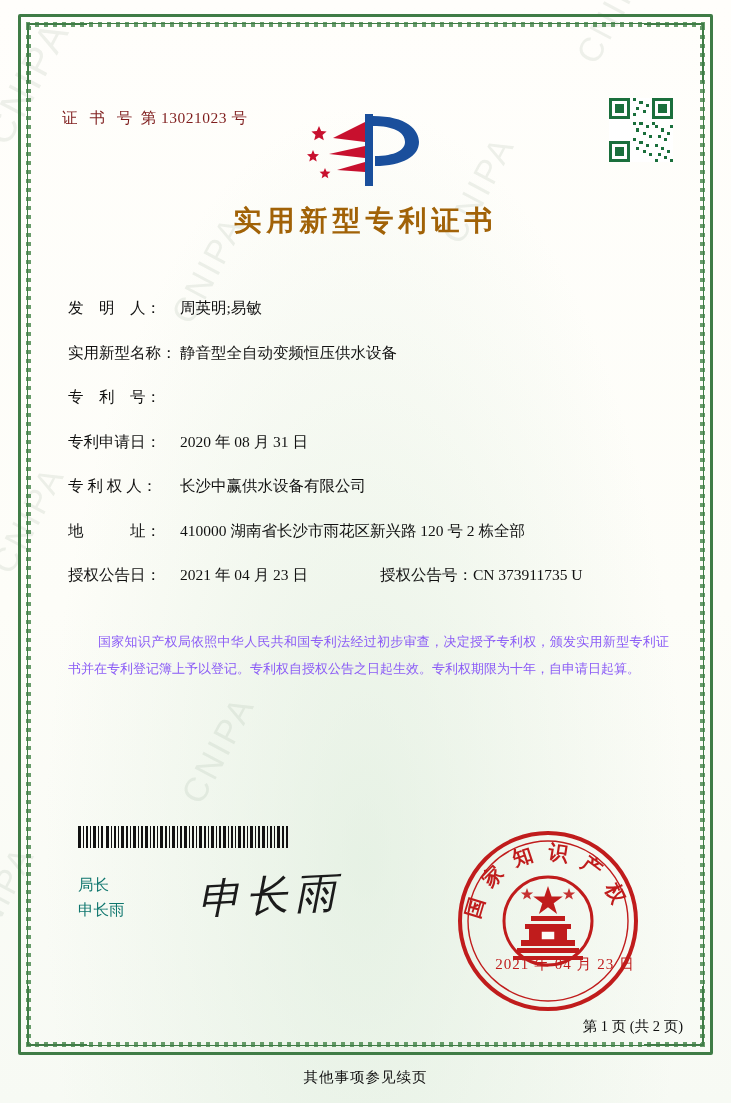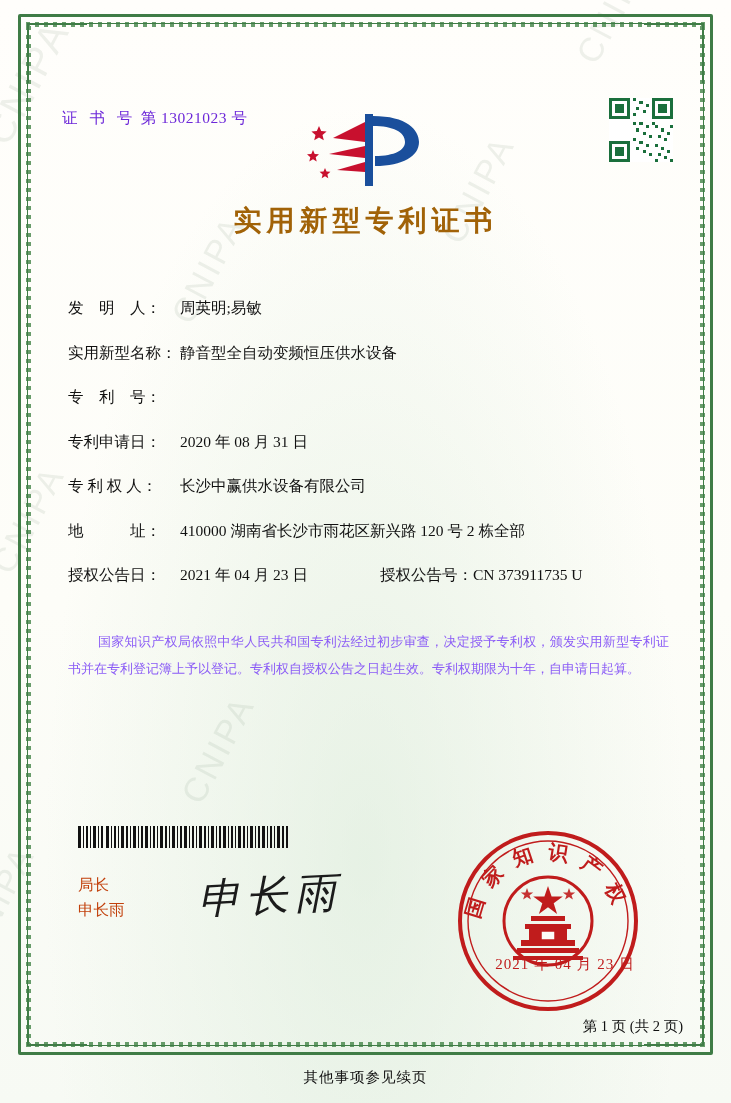--- a/index.html
+++ b/index.html
@@ -83,21 +83,21 @@
   .content {
     position: absolute;
     left: 48px; top: 60px; right: 48px; bottom: 80px;
   }
 
   
   .cert-no {
     position: absolute;
     left: 14px; top: 48px;
     font-size: 15.5px;
-    color: #6d28d9;
+    color: #7f1d1d;
     letter-spacing: 0.5px;
   }
   .cert-no .lbl { letter-spacing: 4px; }
 
   
   .logo {
     position: absolute;
     left: 255px; top: 48px;
     width: 130px; height: 82px;
   }
@@ -156,21 +156,21 @@
     position: absolute;
     left: 30px; top: 766px;
     width: 210px; height: 22px;
   }
 
   .signature-block {
     position: absolute;
     left: 30px; top: 812px;
     font-size: 15.5px;
     line-height: 25px;
-    color: #c2410c;
+    color: #0f766e;
   }
   .signature-script {
     position: absolute;
     left: 150px; top: 808px;
     font-size: 42px;
     color: #1b1b1b;
     font-family: "DejaVu Serif", serif;
     font-style: italic;
     letter-spacing: 6px;
     transform: rotate(-3deg);

